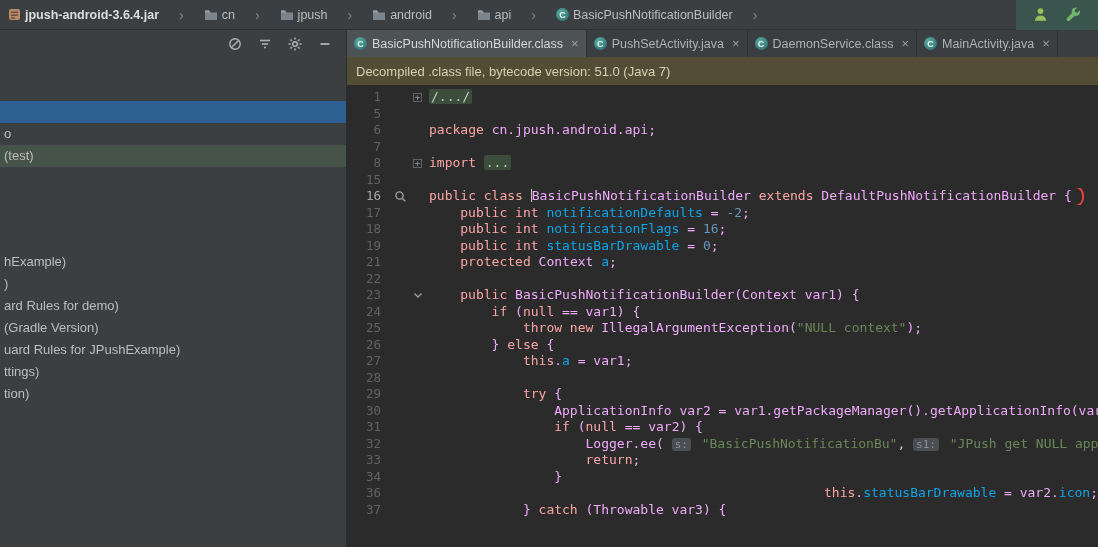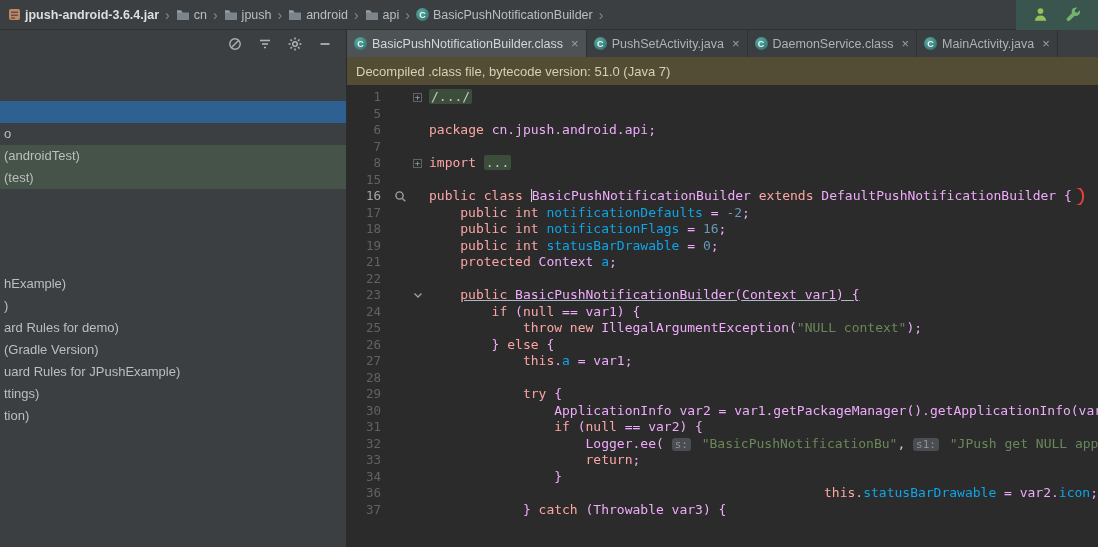--- a/index.html
+++ b/index.html
@@ -1,21 +1,21 @@
 <!DOCTYPE html>
 <html><head>
 <meta charset="utf-8">
 <style>
   *{margin:0;padding:0;box-sizing:border-box}
   html,body{width:1098px;height:547px;overflow:hidden;background:#2b2b2b;font-family:"Liberation Sans",sans-serif;font-size:13px}
   .app{width:1098px;height:547px;display:flex;flex-direction:column}
 
   
   .topbar{flex:0 0 30px;height:30px;background:#3c3f41;border-bottom:1px solid #2f3234;display:flex;align-items:center;justify-content:space-between}
-  .crumbs{display:flex;align-items:center;padding-left:6px;gap:1px;color:#bbbdbf;white-space:nowrap;overflow:hidden}
+  .crumbs{display:flex;align-items:center;padding-left:6px;gap:15px;color:#bbbdbf;white-space:nowrap;overflow:hidden}
   .crumb{display:inline-flex;align-items:center;gap:4px;padding:0 2px;cursor:pointer}
   .crumb.root .clabel{font-weight:bold;color:#dcdee0}
   .clabel{font-size:12.5px}
   .csep{color:#85898c;margin:0 3px;font-size:14px;line-height:1}
   .hotbar{height:30px;display:flex;align-items:center;gap:16px;background:#3a544e;padding:0 16px}
   .tbicon{display:inline-flex;cursor:pointer}
 
   
   .main{flex:1;display:flex;min-height:0}
   .project{flex:0 0 347px;width:347px;background:#3c3f41;border-right:1px solid #2a2d2f;display:flex;flex-direction:column;overflow:hidden}
@@ -173,21 +173,20 @@
           </span>
           <span class="picon">
             <svg width="14" height="14" viewBox="0 0 14 14" stroke="#afb1b3" stroke-width="1.8">
               <line x1="2.5" y1="7" x2="11.5" y2="7"></line>
             </svg>
           </span>
         </div>
       <div class="plist" id="plist">
           <div class="prow selected"></div>
           <div class="prow">o</div>
-          <div class="prow test">(androidTest)</div>
           <div class="prow test">(test)</div>
           <div class="pgap"></div>
           <div class="prow">hExample)</div>
           <div class="prow">)</div>
           <div class="prow">ard Rules for demo)</div>
           <div class="prow">(Gradle Version)</div>
           <div class="prow">uard Rules for JPushExample)</div>
           <div class="prow">ttings)</div>
           <div class="prow">tion)</div>
         </div>
@@ -238,21 +237,21 @@
                 <circle cx="5.5" cy="5.5" r="3.6"></circle>
                 <line x1="8.4" y1="8.4" x2="11.3" y2="11.3"></line>
               </svg></span><span class="gfold"></span><span class="code boxed"><span class="tk-k">public class </span><span class="caret"></span><span class="tk-p">BasicPushNotificationBuilder </span><span class="tk-k">extends </span><span class="tk-p">DefaultPushNotificationBuilder {</span></span></div>
           <div class="cl"><span class="lnum">17</span><span class="gicon"></span><span class="gfold"></span><span class="code" style="padding-left: 4ch;"><span class="tk-k">public int </span><span class="tk-f">notificationDefaults</span><span class="tk-p"> = </span><span class="tk-n">-2</span><span class="tk-p">;</span></span></div>
           <div class="cl"><span class="lnum">18</span><span class="gicon"></span><span class="gfold"></span><span class="code" style="padding-left: 4ch;"><span class="tk-k">public int </span><span class="tk-f">notificationFlags</span><span class="tk-p"> = </span><span class="tk-n">16</span><span class="tk-p">;</span></span></div>
           <div class="cl"><span class="lnum">19</span><span class="gicon"></span><span class="gfold"></span><span class="code" style="padding-left: 4ch;"><span class="tk-k">public int </span><span class="tk-f">statusBarDrawable</span><span class="tk-p"> = </span><span class="tk-n">0</span><span class="tk-p">;</span></span></div>
           <div class="cl"><span class="lnum">21</span><span class="gicon"></span><span class="gfold"></span><span class="code" style="padding-left: 4ch;"><span class="tk-k">protected </span><span class="tk-p">Context </span><span class="tk-f">a</span><span class="tk-p">;</span></span></div>
           <div class="cl"><span class="lnum">22</span><span class="gicon"></span><span class="gfold"></span><span class="code"></span></div>
           <div class="cl"><span class="lnum">23</span><span class="gicon"></span><span class="gfold"><svg width="10" height="9" viewBox="0 0 10 9" fill="none" stroke="#9aa0a6" stroke-width="1.4">
                 <path d="M1.5 2.5 L5 6 L8.5 2.5"></path>
-              </svg></span><span class="code" style="padding-left: 4ch; text-decoration: underline;"><span class="tk-k">public </span><span class="tk-p">BasicPushNotificationBuilder(Context var1) {</span></span></div>
+              </svg></span><span class="code" style="padding-left: 4ch;"><span class="tk-k">public </span><span class="tk-p">BasicPushNotificationBuilder(Context var1) {</span></span></div>
           <div class="cl"><span class="lnum">24</span><span class="gicon"></span><span class="gfold"></span><span class="code" style="padding-left: 8ch;"><span class="tk-k">if </span><span class="tk-p">(</span><span class="tk-k">null</span><span class="tk-p"> == var1) {</span></span></div>
           <div class="cl"><span class="lnum">25</span><span class="gicon"></span><span class="gfold"></span><span class="code" style="padding-left: 12ch;"><span class="tk-k">throw new </span><span class="tk-p">IllegalArgumentException(</span><span class="tk-s">"NULL context"</span><span class="tk-p">);</span></span></div>
           <div class="cl"><span class="lnum">26</span><span class="gicon"></span><span class="gfold"></span><span class="code" style="padding-left: 8ch;"><span class="tk-p">} </span><span class="tk-k">else</span><span class="tk-p"> {</span></span></div>
           <div class="cl"><span class="lnum">27</span><span class="gicon"></span><span class="gfold"></span><span class="code" style="padding-left: 12ch;"><span class="tk-k">this</span><span class="tk-p">.</span><span class="tk-f">a</span><span class="tk-p"> = var1;</span></span></div>
           <div class="cl"><span class="lnum">28</span><span class="gicon"></span><span class="gfold"></span><span class="code"></span></div>
           <div class="cl"><span class="lnum">29</span><span class="gicon"></span><span class="gfold"></span><span class="code" style="padding-left: 12ch;"><span class="tk-k">try</span><span class="tk-p"> {</span></span></div>
           <div class="cl"><span class="lnum">30</span><span class="gicon"></span><span class="gfold"></span><span class="code" style="padding-left: 16ch;"><span class="tk-p">ApplicationInfo var2 = var1.getPackageManager().getApplicationInfo(var</span></span></div>
           <div class="cl"><span class="lnum">31</span><span class="gicon"></span><span class="gfold"></span><span class="code" style="padding-left: 16ch;"><span class="tk-k">if </span><span class="tk-p">(</span><span class="tk-k">null</span><span class="tk-p"> == var2) {</span></span></div>
           <div class="cl"><span class="lnum">32</span><span class="gicon"></span><span class="gfold"></span><span class="code" style="padding-left: 20ch;"><span class="tk-p">Logger.ee( </span><span class="tk-h">s:</span><span class="tk-p"> </span><span class="tk-s">"BasicPushNotificationBu"</span><span class="tk-p">, </span><span class="tk-h">s1:</span><span class="tk-p"> </span><span class="tk-s">"JPush get NULL appIn</span></span></div>
           <div class="cl"><span class="lnum">33</span><span class="gicon"></span><span class="gfold"></span><span class="code" style="padding-left: 20ch;"><span class="tk-k">return</span><span class="tk-p">;</span></span></div>

